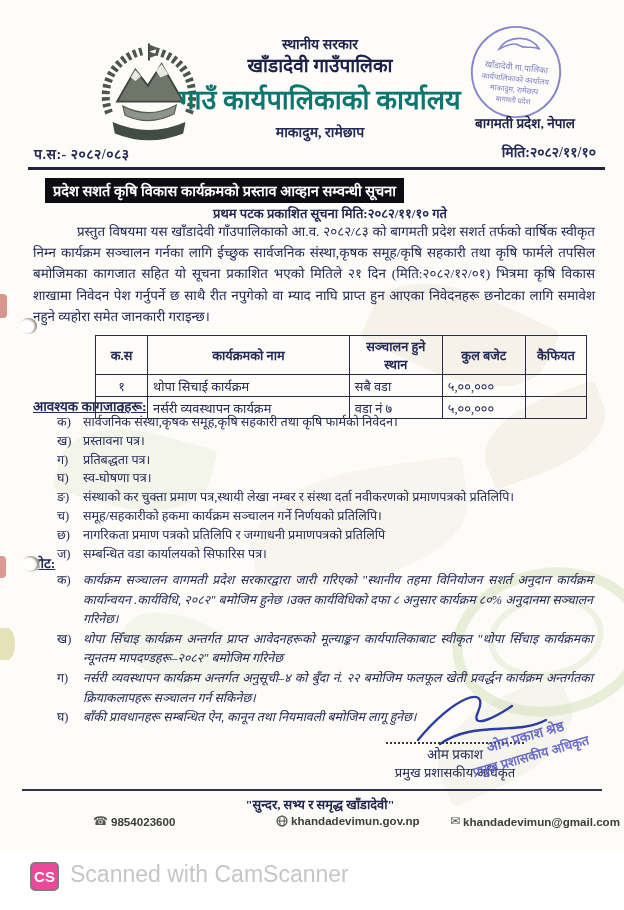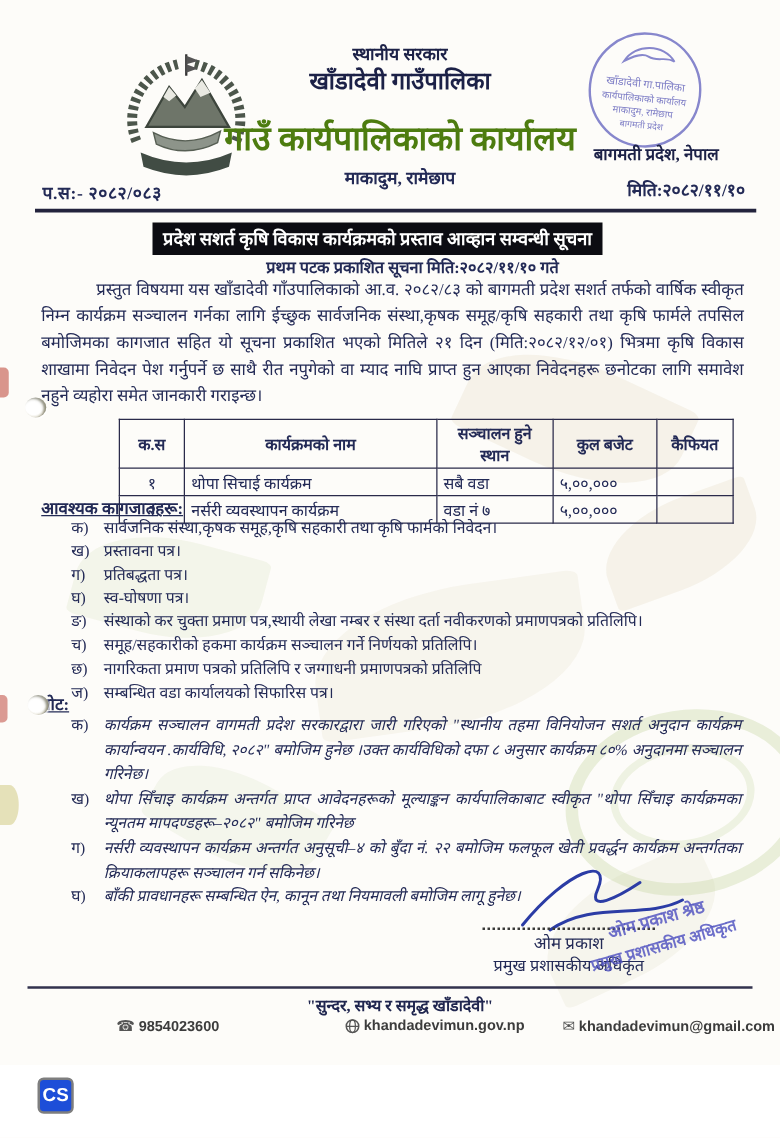--- a/index.html
+++ b/index.html
@@ -12,30 +12,30 @@
   .wm-ring{left:452px;top:568px;width:175px;height:128px;border:10px solid #c2d39e;border-radius:50%;opacity:.35;transform:rotate(-9deg);}
   .wm-ring2{left:488px;top:596px;width:104px;height:70px;border:6px solid #cdd9ab;border-radius:50%;opacity:.3;transform:rotate(-9deg);}
   .hole{position:absolute;z-index:3;width:17px;height:16px;border-radius:50%;background:radial-gradient(circle at 42% 42%, #ffffff 52%, #efece1 68%, #9a9584 100%);box-shadow:inset -2px 1px 2px rgba(70,70,45,.55), 1px 1px 1px rgba(255,255,255,.8);}
   .edge-mark{position:absolute;left:0;z-index:3;}
   
   .content{position:absolute;inset:0;z-index:2;}
   
   .hdr-center{position:absolute;left:150px;top:36px;width:340px;text-align:center;line-height:1.25;}
   .gov-label{font-size:14px;font-weight:bold;color:#1c2147;}
   .muni-name{font-size:19px;font-weight:bold;color:#1c2147;}
-  .office-title{font-size:27px;font-weight:bold;color:#4d7c0f;margin-top:18px;}
+  .office-title{font-size:27px;font-weight:bold;color:#0f766e;margin-top:7px;}
   .addr{font-size:14px;font-weight:bold;margin-top:6px;}
   .emblem{position:absolute;left:92px;top:40px;width:114px;height:114px;}
   .hdr-stamp{position:absolute;left:468px;top:24px;width:96px;height:96px;opacity:.8;transform:rotate(6deg);}
   .province{position:absolute;left:445px;top:114px;width:160px;text-align:center;font-size:13.5px;font-weight:bold;color:#1c2147;}
   .refrow-left{position:absolute;left:34px;top:144px;font-size:14px;font-weight:bold;letter-spacing:.5px;}
   .refrow-right{position:absolute;right:28px;top:142px;font-size:14px;font-weight:bold;}
   .hdr-rule{position:absolute;left:28px;top:167px;width:577px;height:3px;background:#23233d;}
   
-  .title-wrap{position:absolute;left:20px;top:178px;width:564px;display:flex;justify-content:center;}
+  .title-wrap{position:absolute;left:45px;top:178px;width:564px;display:flex;}
   .title-bar{background:#0c0c12;color:#ffffff;font-size:14.5px;font-weight:bold;padding:2px 8px 3px;white-space:nowrap;}
   .subtitle{position:absolute;left:100px;top:204px;width:460px;text-align:center;font-size:13px;font-weight:bold;}
   
   .body-par{position:absolute;left:33px;top:221px;width:562px;font-size:13.4px;line-height:21.2px;text-align:justify;text-indent:44px;}
   
   table.prog{position:absolute;left:95px;top:335px;width:492px;border-collapse:collapse;font-size:12.8px;}
   table.prog th, table.prog td{border:1.6px solid #2a2a4a;padding:1px 5px;height:19px;}
   table.prog th{font-weight:bold;text-align:center;}
   td.c{text-align:center;} td.l{text-align:left;}
   
@@ -58,21 +58,21 @@
   
   .ftr-rule{position:absolute;left:22px;top:789px;width:580px;height:2.4px;background:#32324e;}
   .motto{position:absolute;left:100px;top:795px;width:440px;text-align:center;font-size:12.8px;font-weight:bold;color:#20264f;}
   .contacts{position:absolute;left:0;top:814px;width:624px;font-family:"Liberation Sans","DejaVu Sans",sans-serif;font-size:11.6px;color:#3c3c3c;font-weight:bold;}
   .contact{position:absolute;display:flex;align-items:center;gap:3px;white-space:nowrap;}
   .c-phone{left:93px;} .c-web{left:276px;} .c-mail{left:450px;}
   .ico{font-size:12px;color:#555;}
   .globe{width:12px;height:12px;}
   
   .cs-bar{position:absolute;left:0;top:852px;width:624px;height:58px;background:#ffffff;}
-  .cs-badge{position:absolute;left:30px;top:10px;width:29px;height:29px;background:#1d4ed8;border-radius:5px;color:#fff;font-family:"Liberation Sans",sans-serif;font-weight:bold;font-size:15px;display:flex;align-items:center;justify-content:center;border:2px solid #7e7e7e;box-sizing:border-box;}
+  .cs-badge{position:absolute;left:30px;top:10px;width:29px;height:29px;background:#ec4899;border-radius:5px;color:#fff;font-family:"Liberation Sans",sans-serif;font-weight:bold;font-size:15px;display:flex;align-items:center;justify-content:center;border:2px solid #7e7e7e;box-sizing:border-box;}
   .cs-text{position:absolute;left:70px;top:9px;font-family:"Liberation Sans","DejaVu Sans",sans-serif;font-size:23px;color:#c6c6c6;}
 </style>
 </head>
 <body>
 
 <div class="page">
 
   <div class="wm leaf" style="left:370px;top:290px;width:180px;height:90px;transform:rotate(25deg);"></div>
   <div class="wm leaf" style="left:480px;top:400px;width:130px;height:70px;transform:rotate(-20deg);"></div>
   <div class="wm leaf green" style="left:60px;top:430px;width:150px;height:80px;transform:rotate(15deg);opacity:.3;"></div>
@@ -242,16 +242,17 @@
         <span>khandadevimun.gov.np</span>
       </div>
       <div class="contact c-mail">
         <span class="ico">✉</span>
         <span>khandadevimun@gmail.com</span>
       </div>
     </div>
 
     <div class="cs-bar">
       <div class="cs-badge">CS</div>
+      <div class="cs-text">Scanned with CamScanner</div>
     </div>
 
   </div>
 </div>
 
 </body></html>

